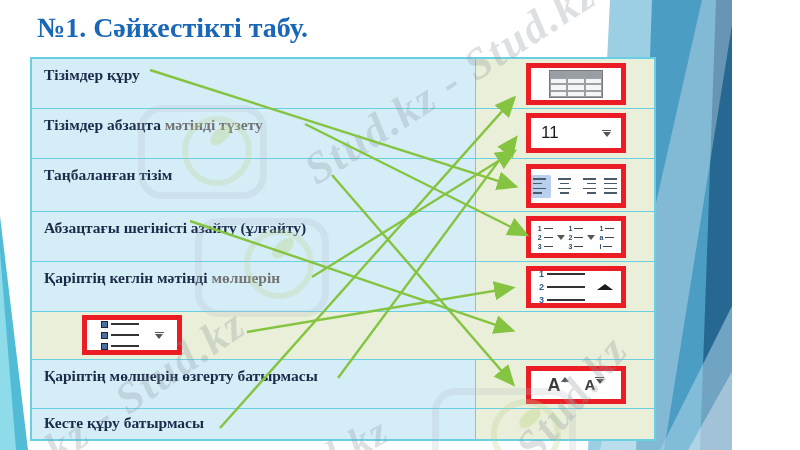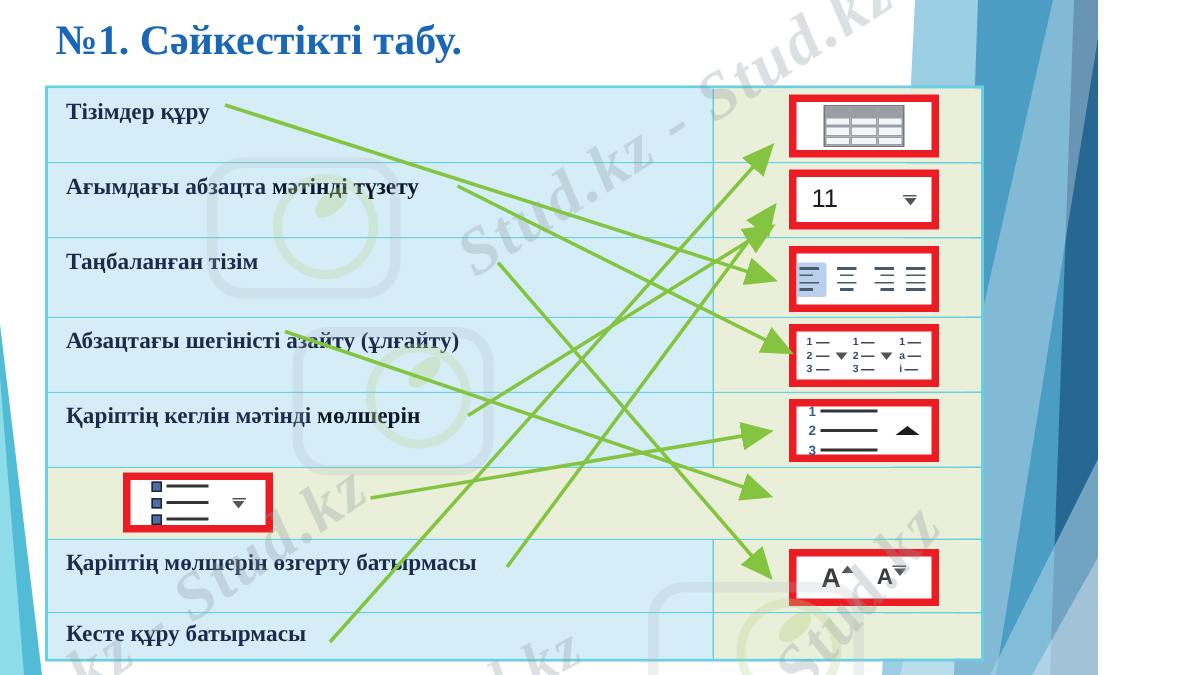--- a/index.html
+++ b/index.html
@@ -28,21 +28,21 @@
         background:rgba(181,208,120,0.6);transform:rotate(-35deg);}
   
   #title{position:absolute;left:37px;top:12px;z-index:4;font-weight:bold;font-size:28px;color:#1a67b8;}
   
   #match-table{position:absolute;left:30px;top:57px;width:626px;z-index:2;
                border:2px solid #69cfe2;box-sizing:border-box;}
   .trow{display:flex;border-bottom:1px solid #69cfe2;box-sizing:border-box;}
   .trow:last-child{border-bottom:none;}
   .cell-l{width:444px;background:#d5edf7;border-right:1px solid #69cfe2;box-sizing:border-box;
           padding:7px 10px 0 12px;font-weight:bold;font-size:15.5px;color:#1c2b4a;}
-  .cell-l .lt{color:#0f172a;}
+  .cell-l .lt{color:#737373;}
   .cell-r{flex:1;background:#e9efd8;position:relative;padding-left:25px;}
   
   .ibox{position:absolute;left:50px;background:#ffffff;border:5px solid #ec1c24;
         box-sizing:border-box;width:100px;display:flex;align-items:center;justify-content:center;}
   
   .tblico{width:52px;height:26px;border:1px solid #777;display:grid;
           grid-template-rows:7px 1fr 1fr 1fr;grid-template-columns:1fr 1fr 1fr;background:#f4f5f6;}
   .tblico div{border:0.5px solid #9aa0a6;}
   .tblico .hd{background:#989ea3;}
   .fsz{font-family:"Liberation Sans",sans-serif;font-size:17px;color:#1b1b1b;}
@@ -102,21 +102,21 @@
               <div></div>
             <div></div>
               <div></div>
               <div></div>
           </div>
         </div>
       </div>
     </div>
 
     <div class="trow" style="height:50px">
-      <div class="cell-l"><span>Ағымдағы абзацта</span><span class="lt"> мәтінді түзету</span></div>
+      <div class="cell-l"><span>Тізімдер абзацта</span><span class="lt"> мәтінді түзету</span></div>
       <div class="cell-r">
         <div class="ibox" style="top:4px;height:40px;justify-content:space-between;padding:0 10px">
           <span class="fsz">11</span>
           <span class="drop">
               <span class="bar"></span>
               <span class="tri"></span>
             </span>
         </div>
       </div>
     </div>

